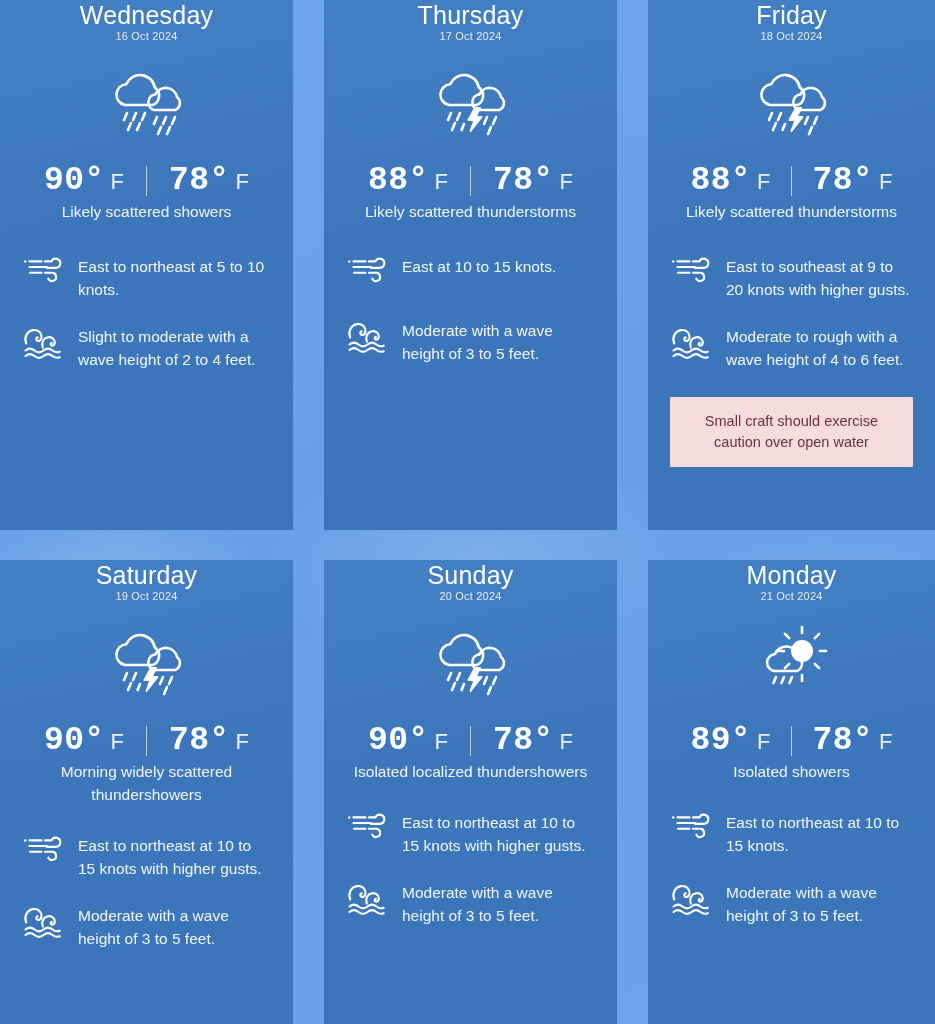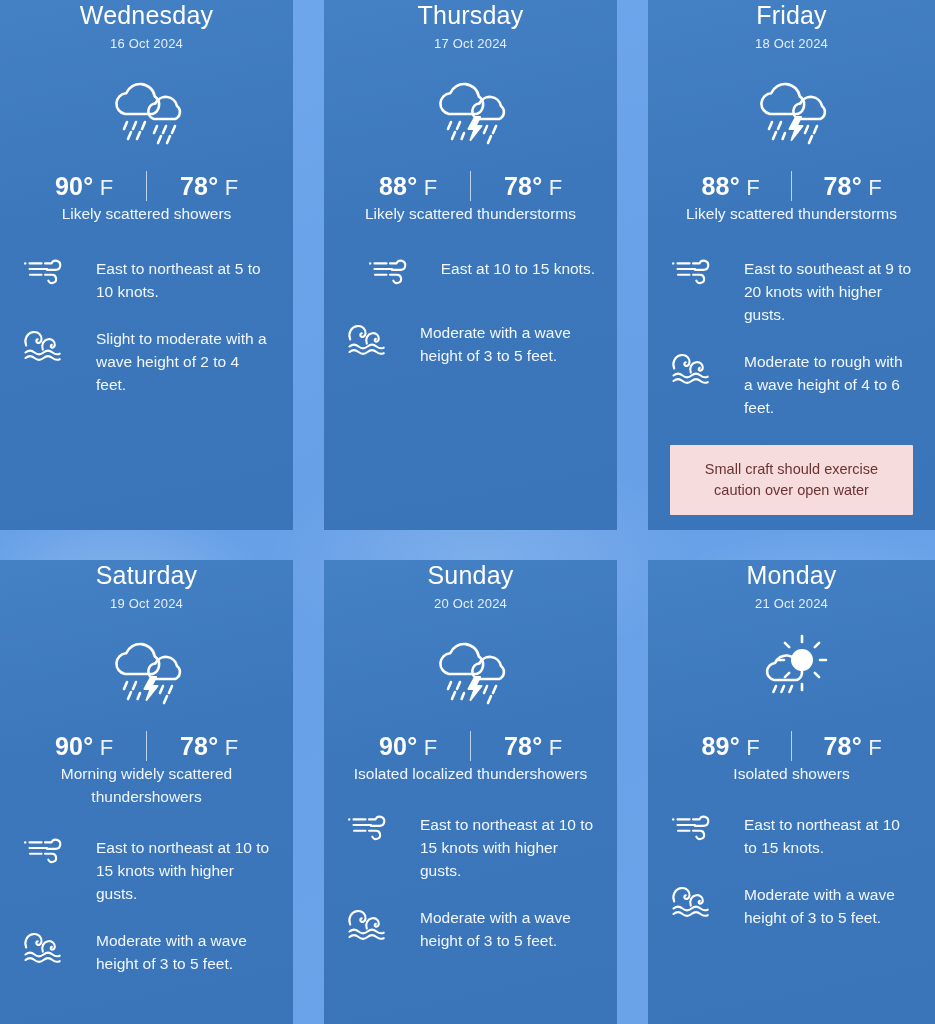--- a/index.html
+++ b/index.html
@@ -43,24 +43,23 @@
   .day-name {
     font-size: 25px;
     font-weight: 400;
     letter-spacing: 0.2px;
     line-height: 30px;
     text-align: center;
     color: #ffffff;
   }
 
   .day-date {
-    font-size: 13px;
+    font-size: 11px;
     font-weight: 400;
     color: #E4EEF9;
-    margin-top: 6px;
     letter-spacing: 0.2px;
     text-align: left;
   }
 
   .weather-icon {
     margin-top: 18px;
     height: 82px;
     display: flex;
     align-items: center;
     justify-content: center;
@@ -77,24 +76,25 @@
   }
 
   .temp-block {
     display: flex;
     align-items: baseline;
     justify-content: center;
     flex: 1;
   }
 
   .temp-value {
-    font-size: 25px;
+    font-size: 33px;
     font-weight: 700;
     letter-spacing: 0.3px;
     color: #ffffff;
+    font-family: Liberation Mono, monospace;
   }
   .temp-unit {
     font-size: 22px;
     font-weight: 400;
     color: #EAF2FB;
     margin-left: 6px;
   }
 
   .temp-divider {
     width: 1px;
@@ -117,22 +117,21 @@
     margin-top: 30px;
     width: 100%;
     display: flex;
     flex-direction: column;
     gap: 22px;
   }
 
   .detail-item {
     display: flex;
     align-items: flex-start;
-    gap: 32px;
-    justify-content: flex-end;
+    gap: 14px;
   }
 
   .detail-icon {
     flex: 0 0 auto;
     width: 42px;
     height: 42px;
     display: flex;
     align-items: flex-start;
     justify-content: center;
     padding-top: 2px;

